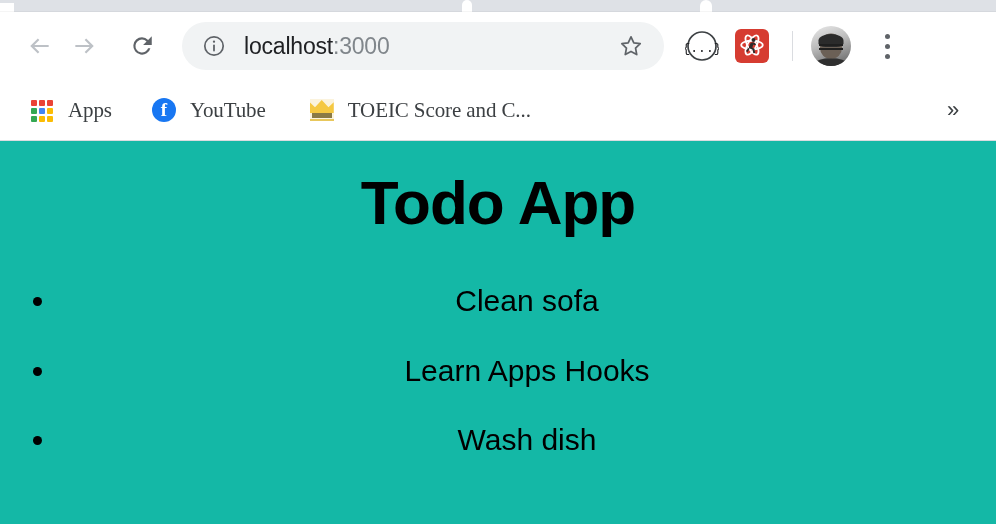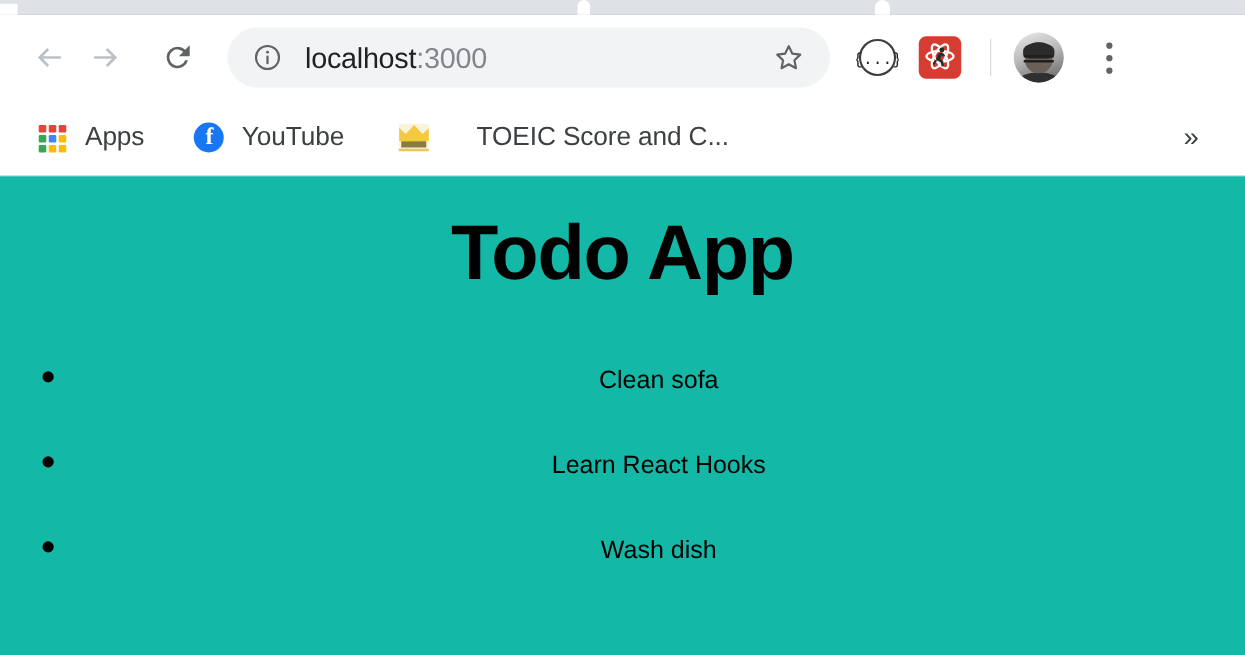--- a/index.html
+++ b/index.html
@@ -184,20 +184,21 @@
     padding-left: 22px;
   }
   .bm {
     display: flex;
     align-items: center;
     height: 36px;
     padding: 0 8px;
     border-radius: 4px;
     margin-right: 14px;
     flex: 0 0 auto;
+    font-family: Liberation Serif, serif;
   }
   .bm .bm-ico {
     width: 24px; height: 24px;
     margin-right: 14px;
     flex: 0 0 auto;
     display: flex; align-items: center; justify-content: center;
     position: relative;
   }
   .bm .bm-label {
     font-size: 21px;
@@ -313,21 +314,21 @@
     color: #000000;
     letter-spacing: -1px;
     line-height: 1.1;
   }
   .todo-list {
     list-style: disc;
     margin: 48px 0 0 0;
     padding-left: 58px;
   }
   .todo-list li {
-    font-size: 20px;
+    font-size: 30px;
     color: #000000;
     line-height: 1.05;
     margin-bottom: 38px;
     text-align: center;
   }
   .todo-list li::marker { font-size: 30px; }
 </style>
 </head>
 <body>
 
@@ -436,38 +437,38 @@
     </div>
 
     <div class="bm" style="margin-left:10px;">
       <span class="bm-ico">
           <span class="fb"></span>
         </span>
       <span class="bm-label">YouTube</span>
     </div>
 
 
-    <div class="bm" style="margin-left:14px;gap:24px;">
+    <div class="bm" style="margin-left:14px;">
       <span class="bm-ico">
         <span class="toeic">
             <span class="crown"></span>
             <span class="label"></span>
             <span class="base"></span>
           </span>
       </span>
       <span class="bm-label">TOEIC Score and C...</span>
     </div>
 
     <div class="bm-overflow">»</div>
   </div>
 
   <div class="bm-divider"></div>
 
   <div class="page">
     <h1 class="page-title">Todo App</h1>
     <ul class="todo-list">
       <li>Clean sofa</li>
-      <li>Learn React Hooks</li>
+      <li>Learn Apps Hooks</li>
       <li>Wash dish</li>
     </ul>
   </div>
 
 </div>
 
 </body></html>

